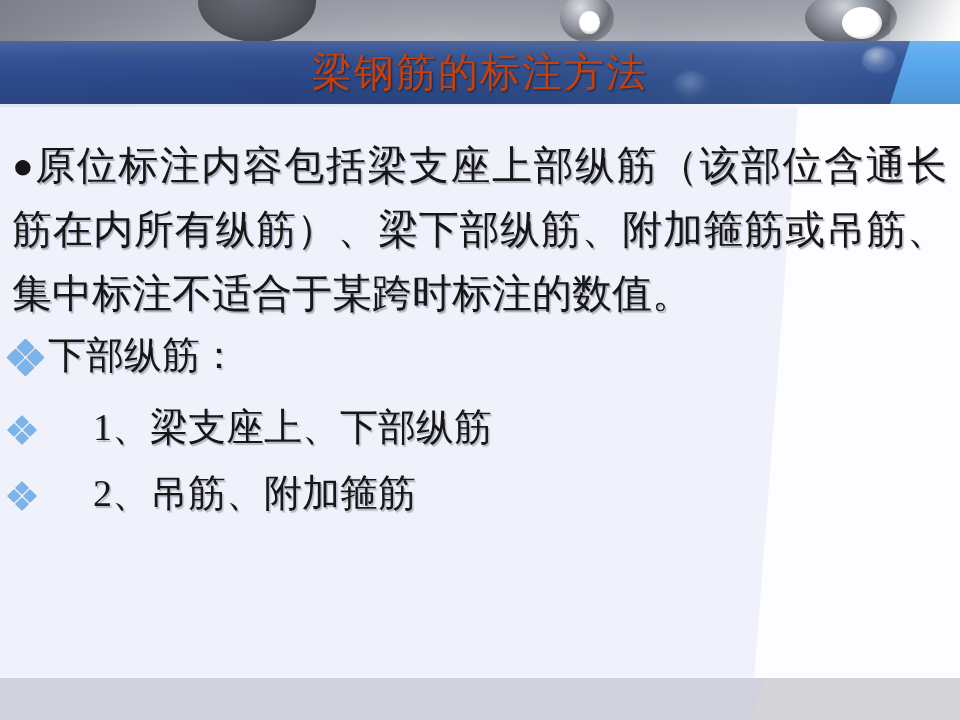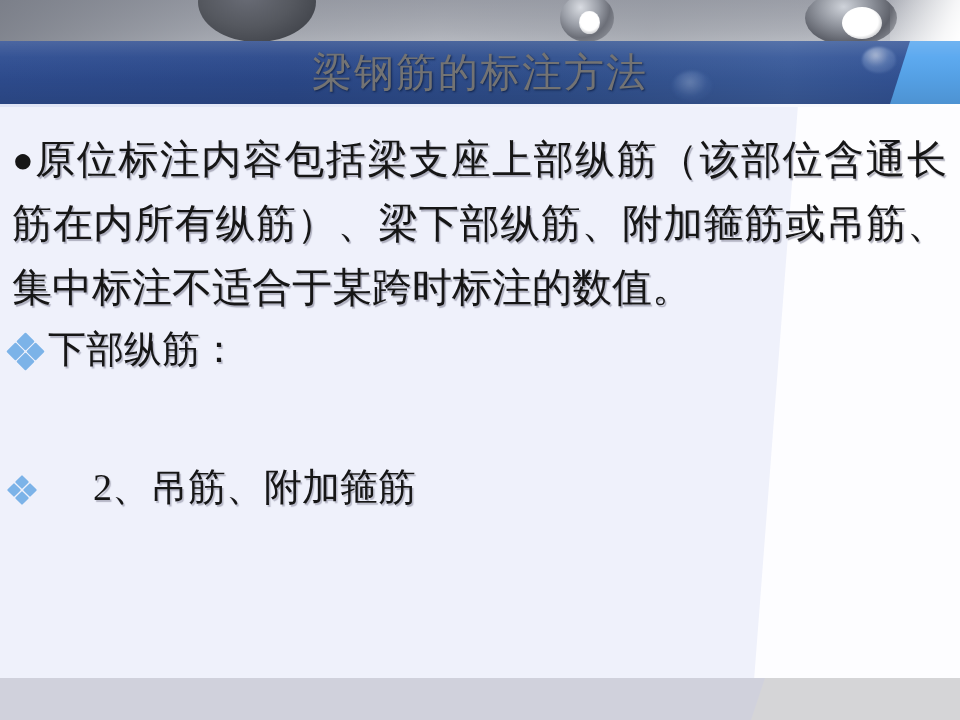--- a/index.html
+++ b/index.html
@@ -144,21 +144,21 @@
     background: radial-gradient(ellipse at 45% 38%, rgba(200,218,245,0.35) 0%, rgba(90,125,190,0.16) 55%, rgba(50,85,150,0) 100%);
     filter: blur(1.4px);
   }
   .title-text {
     position: absolute;
     left: 0; top: 0;
     width: 960px; height: 63px;
     display: flex;
     align-items: center;
     justify-content: center;
-    color: #737373;
+    color: #c2410c;
     font-size: 40px;
     letter-spacing: 2px;
     font-weight: normal;
     text-shadow: 1px 1px 2px rgba(10,25,60,0.75);
     white-space: nowrap;
   }
   .banner-underline {
     position: absolute;
     left: 0; top: 104px;
     width: 960px; height: 3px;
@@ -176,21 +176,21 @@
     position: absolute;
     left: 0; top: 678px;
     width: 960px; height: 42px;
     background: #d5d5d7;
     clip-path: polygon(765px 0px, 960px 0px, 960px 42px, 751px 42px);
   }
 
   
   .content {
     position: absolute;
-    left: 0; top: 108px;
+    left: 0; top: 114px;
     width: 960px;
     height: 464px;
   }
 
   .para {
     position: absolute;
     left: 12px;
     top: 20px;
     width: 935px;
     color: #161616;
@@ -280,20 +280,29 @@
     <div class="bullet-row row-lvl1">
       <span class="gem gem-lg">
         <i class="a"></i>
           <i class="b"></i>
           <i class="c"></i>
           <i class="d"></i>
       </span>
       <span class="bullet-text">下部纵筋：</span>
     </div>
 
+    <div class="bullet-row row-lvl2a">
+      <span class="gem gem-sm">
+        <i class="a"></i>
+          <i class="b"></i>
+          <i class="c"></i>
+          <i class="d"></i>
+      </span>
+      <span class="bullet-text indent-2">1、梁支座上、下部纵筋</span>
+    </div>
 
     <div class="bullet-row row-lvl2b">
       <span class="gem gem-sm">
         <i class="a"></i>
           <i class="b"></i>
           <i class="c"></i>
           <i class="d"></i>
       </span>
       <span class="bullet-text indent-2">2、吊筋、附加箍筋</span>
     </div>

